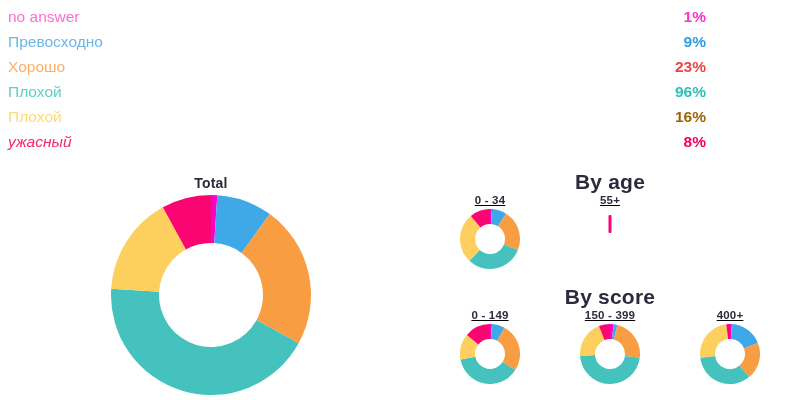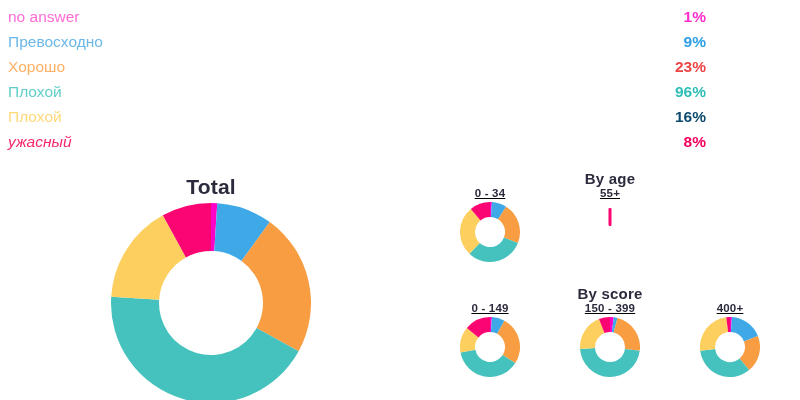--- a/index.html
+++ b/index.html
@@ -25,28 +25,28 @@
     height:25px;line-height:25px;
   }
   .legend-label{font-size:15.5px;font-weight:400;white-space:nowrap;}
   .legend-value{font-size:15.5px;font-weight:700;white-space:nowrap;}
 
   
   .charts{position:absolute;left:0;top:165px;width:800px;height:235px;}
 
   .total-block{position:absolute;left:96px;top:10px;width:230px;text-align:center;}
   .total-title{
-    font-size:21px;font-weight:700;color:#2b2b3d;letter-spacing:.2px;
+    font-size:14px;font-weight:700;color:#2b2b3d;letter-spacing:.2px;
     margin-bottom:4px;
   }
   .total-donut{width:200px;height:200px;margin:0 auto;}
 
   .group{position:absolute;}
   .group-title{
-    font-size:15px;font-weight:700;color:#2b2b3d;text-align:center;
+    font-size:21px;font-weight:700;color:#2b2b3d;text-align:center;
     letter-spacing:.2px;
   }
   .group-cells{display:flex;}
   .cell{text-align:center;text-decoration:underline;}
   .cell-title{
     font-size:11.5px;font-weight:700;color:#2b2b3d;letter-spacing:.2px;
     margin-bottom:3px;white-space:nowrap;
   }
   .mini-donut{width:60px;height:60px;margin:0 auto;}
   .stub{width:60px;height:60px;margin:0 auto;position:relative;}
@@ -76,21 +76,21 @@
       <div class="legend-row">
         <span class="legend-label" style="color: rgb(252, 176, 99);">Хорошо</span>
         <span class="legend-value" style="color: #ef4444;">23%</span>
       </div>
       <div class="legend-row">
         <span class="legend-label" style="color: rgb(95, 206, 200);">Плохой</span>
         <span class="legend-value" style="color: rgb(47, 191, 184);">96%</span>
       </div>
       <div class="legend-row">
         <span class="legend-label" style="color: rgb(255, 216, 122);">Плохой</span>
-        <span class="legend-value" style="color: #0c4a6e;">16%</span>
+        <span class="legend-value" style="color: #a16207;">16%</span>
       </div>
       <div class="legend-row">
         <span class="legend-label" style="color: rgb(245, 38, 110); font-style: italic;">ужасный</span>
         <span class="legend-value" style="color: rgb(245, 0, 95);">8%</span>
       </div>
     </div>
 
   <div class="charts">
 
     <div class="total-block">

